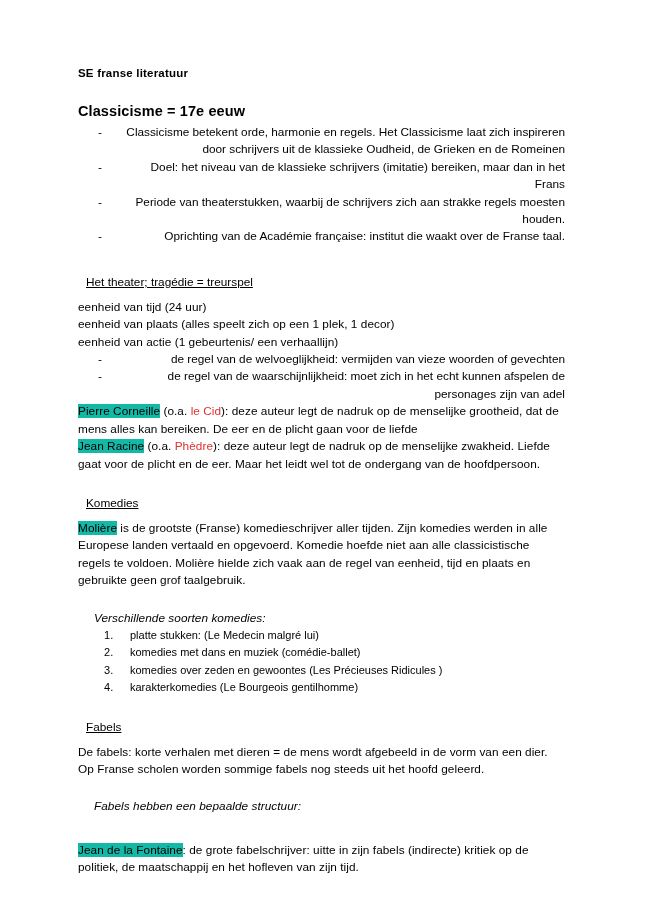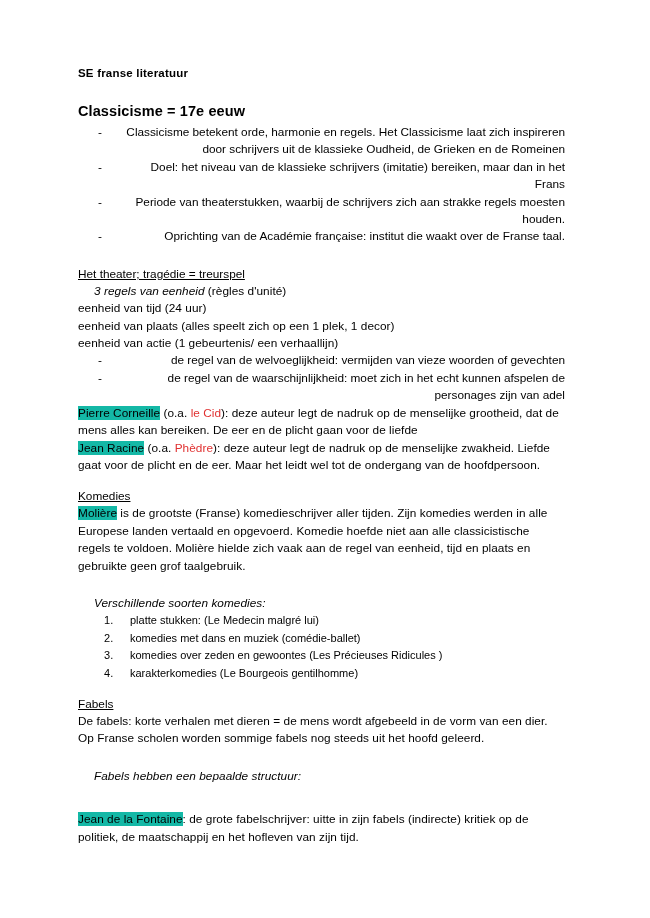--- a/index.html
+++ b/index.html
@@ -33,21 +33,21 @@
     font-size: 14.5px;
     font-weight: bold;
     margin: 0 0 3px 0;
     line-height: 19px;
     letter-spacing: 0.1px;
   }
   .h-underline {
     font-size: 11.8px;
     text-decoration: underline;
     line-height: 17px;
-    margin: 0;
+    margin: 8px;
   }
   p.body, .line {
     font-size: 11.8px;
     line-height: 17.4px;
     margin: 0;
     letter-spacing: 0.05px;
   }
   .italic {
     font-style: italic;
   }
@@ -117,21 +117,20 @@
     <li>Classicisme betekent orde, harmonie en regels. Het Classicisme laat zich inspireren door schrijvers uit de klassieke Oudheid, de Grieken en de Romeinen</li>
     <li>Doel: het niveau van de klassieke schrijvers (imitatie) bereiken, maar dan in het Frans</li>
     <li>Periode van theaterstukken, waarbij de schrijvers zich aan strakke regels moesten houden.</li>
     <li>Oprichting van de Académie française: institut die waakt over de Franse taal.</li>
   </ul>
 
   <div class="spacer-lg"></div>
 
   <div class="h-underline">Het theater; tragédie = treurspel</div>
 
-  <p class="body indent-1"><span class="italic">3 regels van eenheid</span><span> (règles d'unité)</span></p>
 
   <p class="line">eenheid van tijd (24 uur)</p>
   <p class="line">eenheid van plaats (alles speelt zich op een 1 plek, 1 decor)</p>
   <p class="line">eenheid van actie (1 gebeurtenis/ een verhaallijn)</p>
 
   <ul class="dash">
     <li>de regel van de welvoeglijkheid: vermijden van vieze woorden of gevechten</li>
     <li>de regel van de waarschijnlijkheid: moet zich in het echt kunnen afspelen de personages zijn van adel</li>
   </ul>
 

